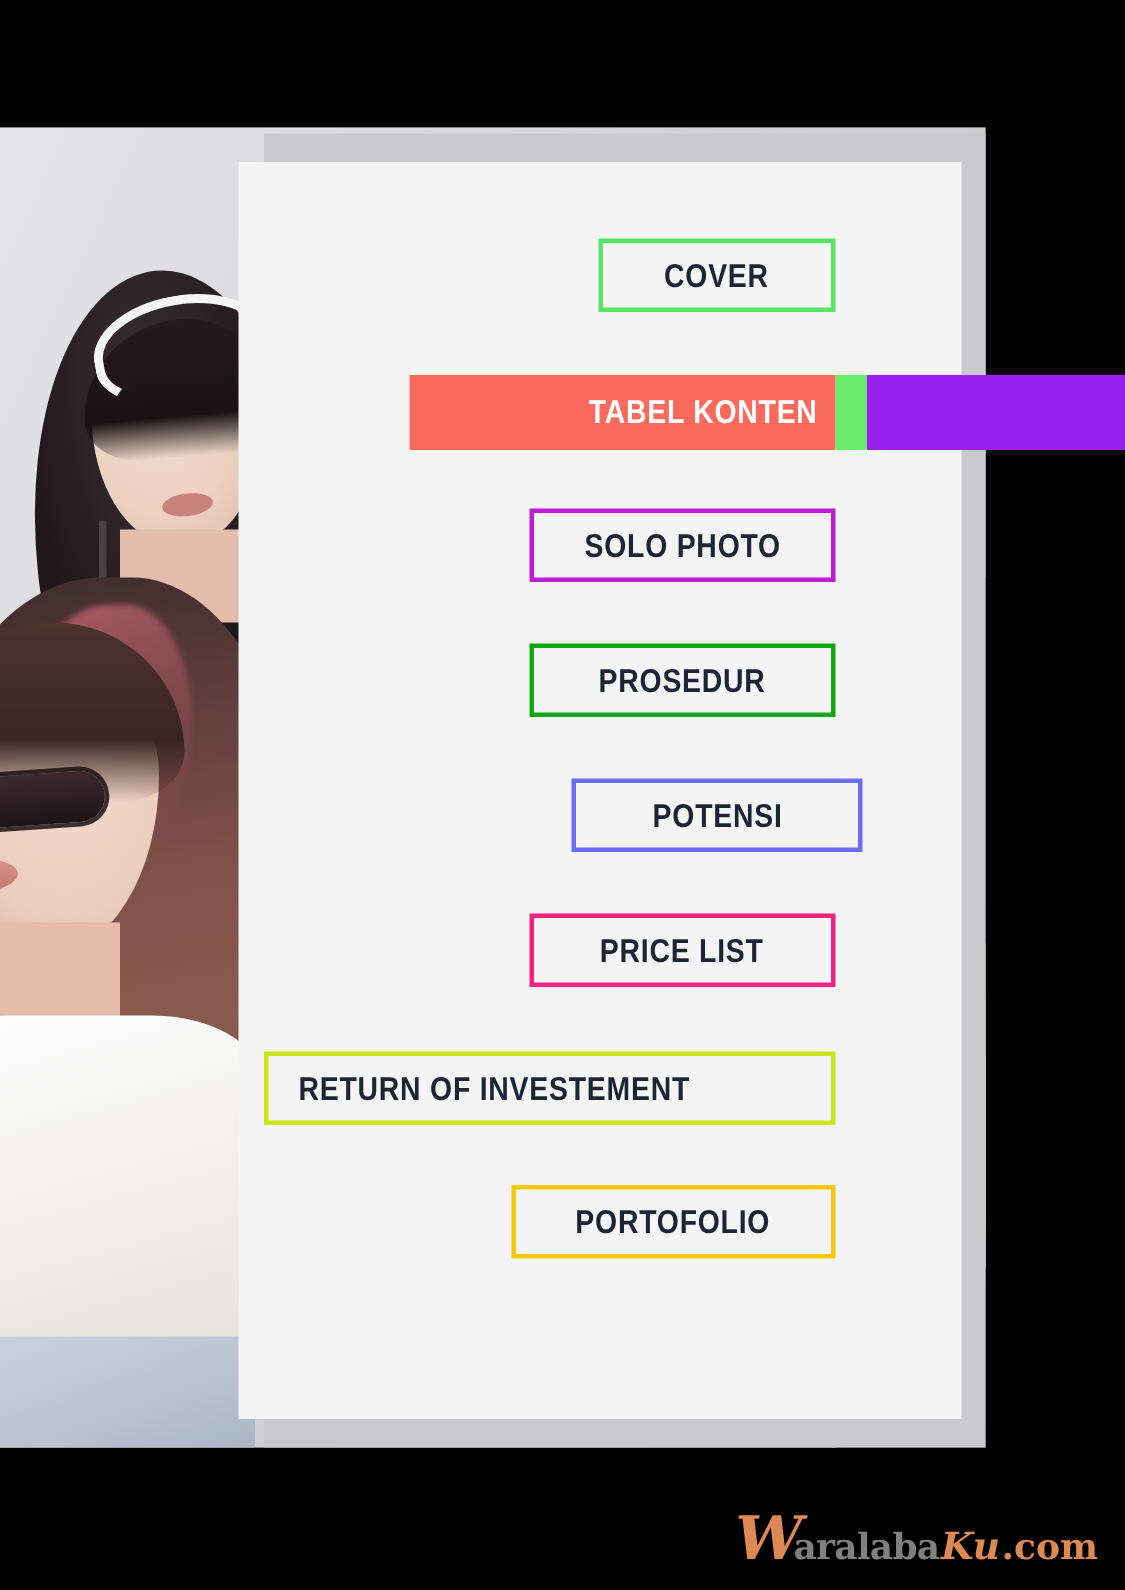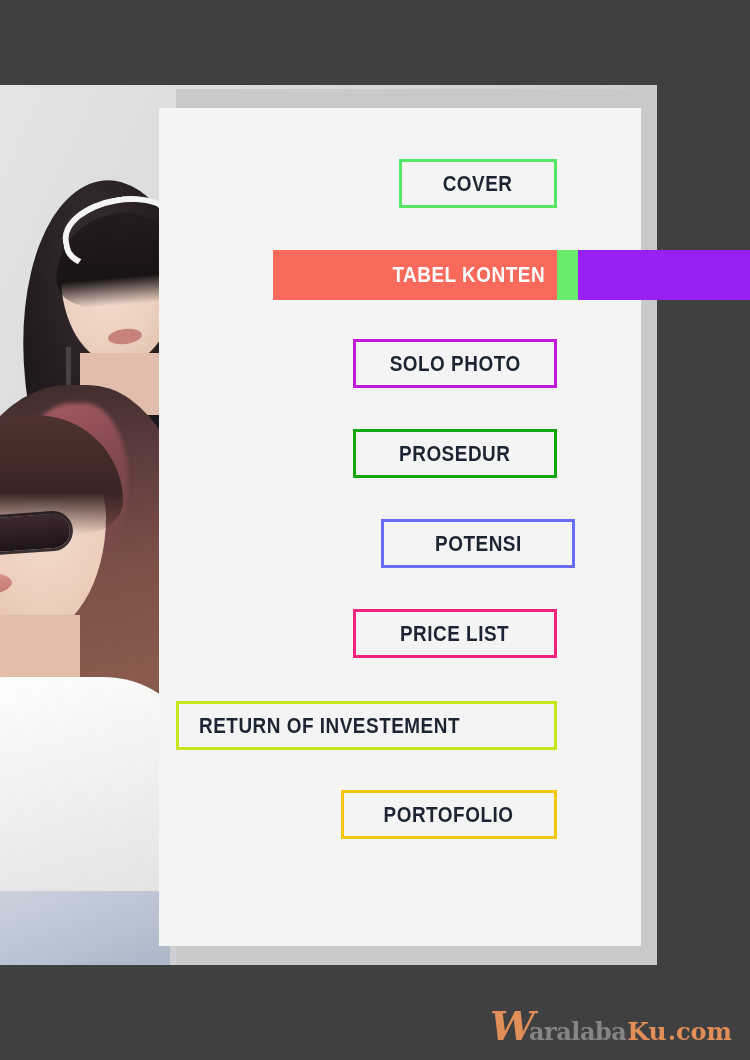--- a/index.html
+++ b/index.html
@@ -12,21 +12,21 @@
     height: 1060px;
     position: relative;
     overflow: hidden;
     font-family: "Liberation Sans", sans-serif;
   }
 
   
   #page {
     position: absolute;
     inset: 0;
-    background: #404040;
+    background: #000000;
   }
 
   
   #photo {
     position: absolute;
     left: 0;
     top: 85px;
     width: 657px;
     height: 880px;
     overflow: hidden;
@@ -326,20 +326,21 @@
   }
   #wm-aralaba {
     font-family: "DejaVu Serif", serif;
     font-weight: 700;
     font-size: 24px;
     color: #8b8b8b;
     letter-spacing: -0.5px;
   }
   #wm-ku {
     font-family: "DejaVu Serif", serif;
+    font-style: italic;
     font-weight: 700;
     font-size: 25px;
     color: #f0955c;
     margin-left: 1px;
   }
   #wm-com {
     font-family: "DejaVu Serif", serif;
     font-weight: 700;
     font-size: 24px;
     color: #f0955c;

